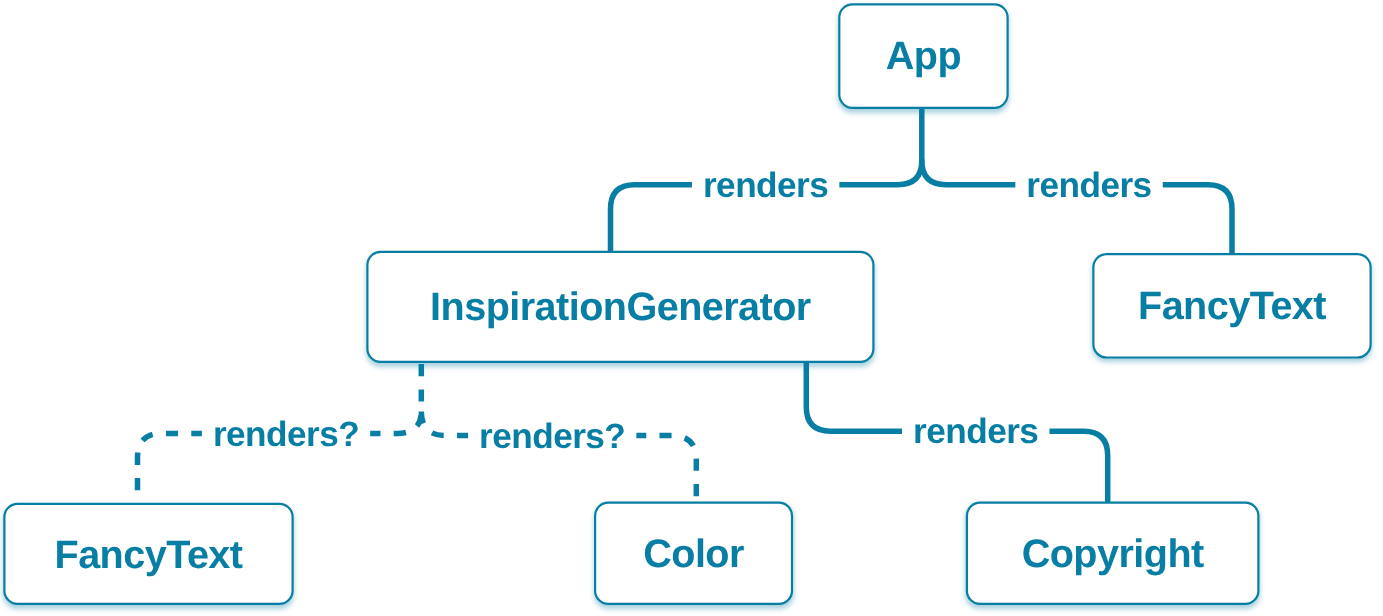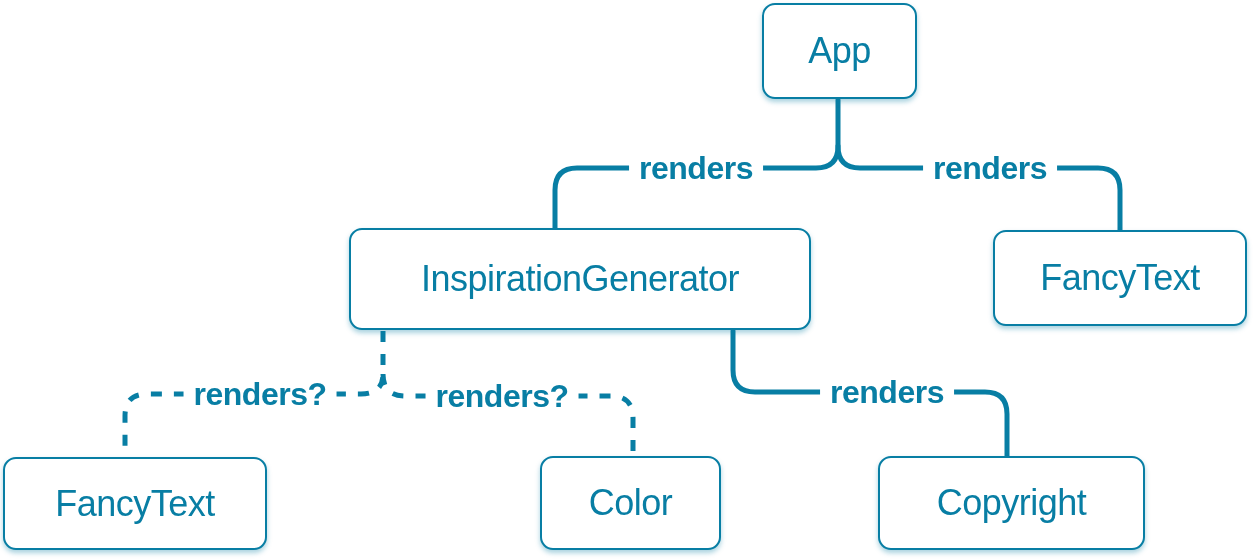--- a/index.html
+++ b/index.html
@@ -52,26 +52,26 @@
     box-sizing: border-box;
     background: #ffffff;
     border: 2.5px solid #087ea4;
     border-radius: 13px;
     box-shadow: 0 3px 5px rgba(8, 126, 164, 0.35);
     display: flex;
     align-items: center;
     justify-content: center;
     color: #087ea4;
     font-size: 36px;
-    font-weight: 400;
+    font-weight: 700;
     letter-spacing: -0.5px;
     white-space: nowrap;
   }
   .node-app        { left: 762px;  top: 3px;   width: 155px; height: 96px;  }
-  .node-inspiration{ left: 333px;  top: 228px; width: 462px; height: 102px; margin-left: 16px; }
+  .node-inspiration{ left: 333px;  top: 228px; width: 462px; height: 102px; }
   .node-fancy-top  { left: 993px;  top: 230px; width: 254px; height: 96px;  }
   .node-fancy-bottom{ left: 3px;   top: 457px; width: 264px; height: 93px;  }
   .node-color      { left: 540px;  top: 456px; width: 181px; height: 94px;  }
   .node-copyright  { left: 878px;  top: 456px; width: 267px; height: 94px;  }
   .label-renders-1 { left: 696px; top: 168px; }
   .label-renders-2 { left: 990px; top: 168px; }
   .label-renders-3 { left: 887px; top: 392px; }
   .label-renders-4 { left: 260px; top: 394px; }
   .label-renders-5 { left: 502px; top: 396px; }
 </style>

